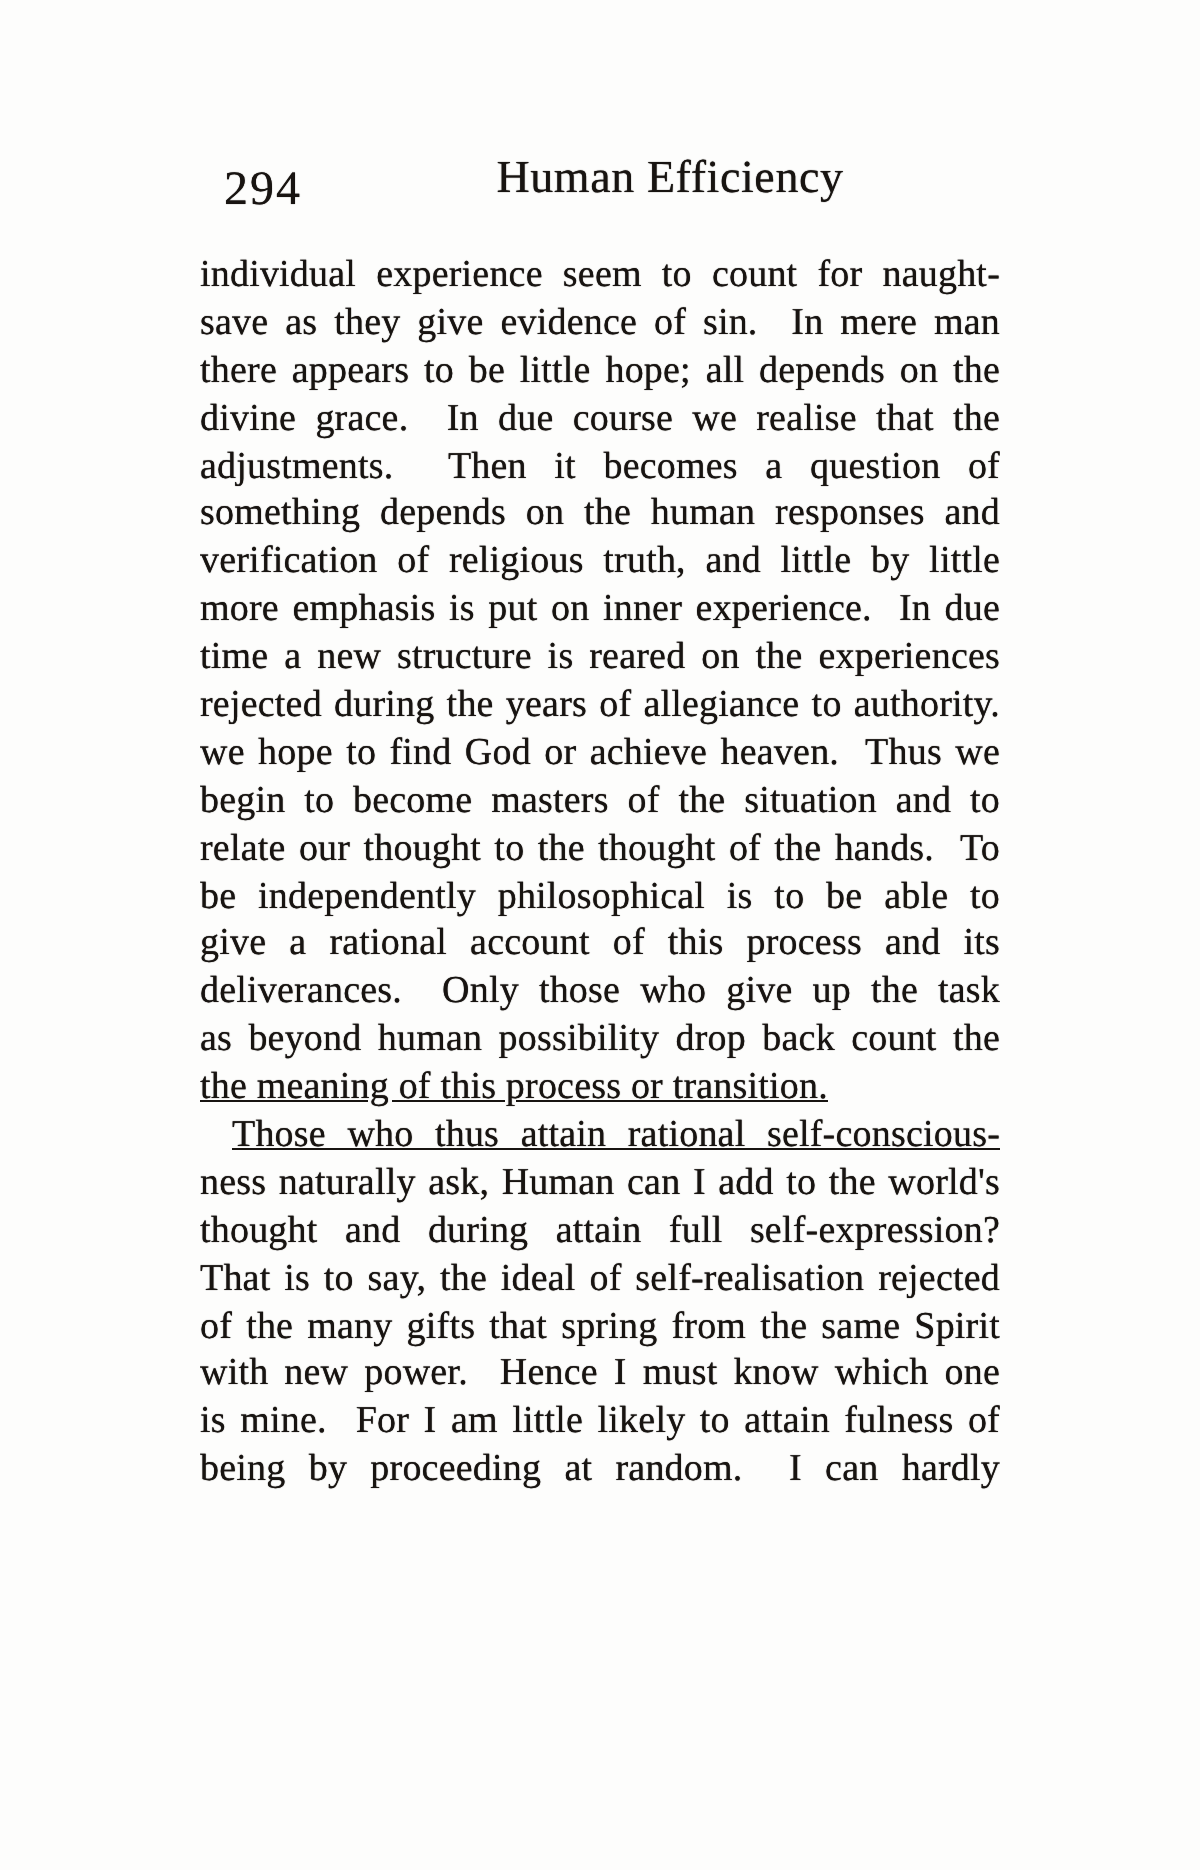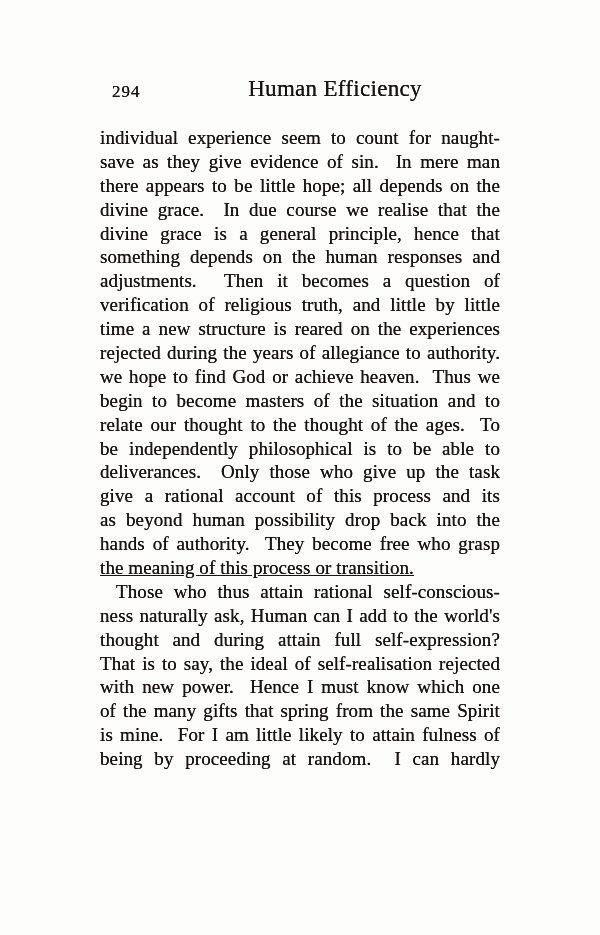--- a/index.html
+++ b/index.html
@@ -19,21 +19,21 @@
     position: absolute;
     top: 76px;
     left: 100px;
     width: 400px;
     height: 30px;
   }
   .page-number {
     position: absolute;
     left: 12px;
     top: 6px;
-    font-size: 17px;
+    font-size: 24px;
     letter-spacing: 1px;
     text-shadow: 0 0 0.4px currentColor;
   }
   .header-title {
     position: relative;
     left: 35px;
     text-align: center;
     font-size: 23px;
     letter-spacing: 0.3px;
     text-shadow: 0 0 0.5px currentColor;
@@ -54,52 +54,52 @@
     letter-spacing: 0.1px;
     text-shadow: 0 0 0.45px currentColor;
     overflow: hidden;
   }
   .line.no-just {
     text-align-last: left;
     text-decoration: underline;
   }
   .line.indent {
     text-indent: 16px;
+    text-decoration: underline;
   }
 </style>
 </head>
 <body>
 
 <div class="page">
   <div class="running-header">
     <span class="page-number">294</span>
     <div class="header-title">Human Efficiency</div>
   </div>
   <div class="text-block">
       <div class="line">individual experience seem to count for naught-</div>
       <div class="line">save as they give evidence of sin.  In mere man</div>
       <div class="line">there appears to be little hope; all depends on the</div>
       <div class="line">divine grace.  In due course we realise that the</div>
-      <div class="line">divine grace is a general principle, hence that</div>
+      <div class="line">adjustments.  Then it becomes a question of</div>
       <div class="line">something depends on the human responses and</div>
-      <div class="line">adjustments.  Then it becomes a question of</div>
       <div class="line">verification of religious truth, and little by little</div>
+      <div class="line">more emphasis is put on inner experience.  In due</div>
       <div class="line">time a new structure is reared on the experiences</div>
       <div class="line">rejected during the years of allegiance to authority.</div>
       <div class="line">we hope to find God or achieve heaven.  Thus we</div>
       <div class="line">begin to become masters of the situation and to</div>
-      <div class="line">relate our thought to the thought of the ages.  To</div>
+      <div class="line">relate our thought to the thought of the hands.  To</div>
       <div class="line">be independently philosophical is to be able to</div>
+      <div class="line">give a rational account of this process and its</div>
       <div class="line">deliverances.  Only those who give up the task</div>
-      <div class="line">give a rational account of this process and its</div>
-      <div class="line">as beyond human possibility drop back into the</div>
-      <div class="line">hands of authority.  They become free who grasp</div>
+      <div class="line">as beyond human possibility drop back count the</div>
       <div class="line no-just">the meaning of this process or transition.</div>
       <div class="line indent">Those who thus attain rational self-conscious-</div>
       <div class="line">ness naturally ask, Human can I add to the world's</div>
       <div class="line">thought and during attain full self-expression?</div>
       <div class="line">That is to say, the ideal of self-realisation rejected</div>
+      <div class="line">of the many gifts that spring from the same Spirit</div>
       <div class="line">with new power.  Hence I must know which one</div>
-      <div class="line">of the many gifts that spring from the same Spirit</div>
       <div class="line">is mine.  For I am little likely to attain fulness of</div>
       <div class="line">being by proceeding at random.  I can hardly</div>
     </div>
 </div>
 
 </body></html>

